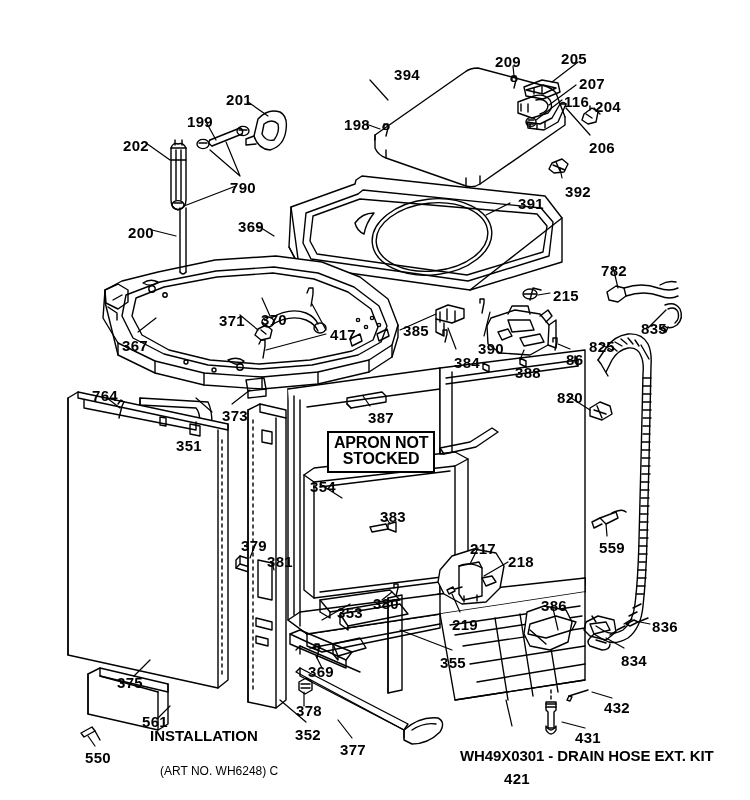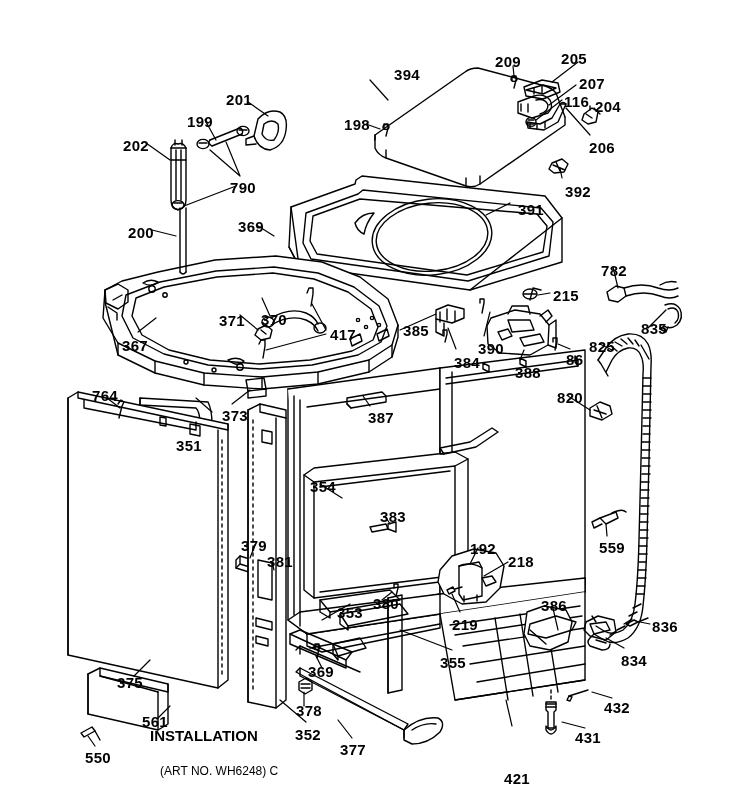--- a/index.html
+++ b/index.html
@@ -498,39 +498,44 @@
         <path d="M600 344 L612 350"></path>
         <path d="M648 328 L666 310"></path>
         <path d="M568 396 L590 410"></path>
         <path d="M607 536 L606 524"></path>
         <path d="M624 648 L606 638"></path>
         <path d="M650 624 L640 622"></path>
       </g>
     </g>
   </svg>
 
+  <div id="apron-box">
+    <div>APRON NOT</div>
+    <div>STOCKED</div>
+  </div>
 
   <div class="note" id="install-text">INSTALLATION</div>
+  <div class="note" id="kit-text">WH49X0301 - DRAIN HOSE EXT. KIT</div>
   <div class="note" id="art-no-text">(ART NO. WH6248) C</div>
 
   <div id="callout-layer">
       <div class="cl" style="left: 566px; top: 352px;">86</div>
       <div class="cl" style="left: 344px; top: 117px;">198</div>
       <div class="cl" style="left: 187px; top: 114px;">199</div>
       <div class="cl" style="left: 128px; top: 225px;">200</div>
       <div class="cl" style="left: 226px; top: 92px;">201</div>
       <div class="cl" style="left: 123px; top: 138px;">202</div>
       <div class="cl" style="left: 595px; top: 99px;">204</div>
       <div class="cl" style="left: 561px; top: 51px;">205</div>
       <div class="cl" style="left: 589px; top: 140px;">206</div>
       <div class="cl" style="left: 579px; top: 76px;">207</div>
       <div class="cl" style="left: 564px; top: 94px;">116</div>
       <div class="cl" style="left: 495px; top: 54px;">209</div>
       <div class="cl" style="left: 553px; top: 288px;">215</div>
-      <div class="cl" style="left: 470px; top: 541px;">192</div>
+      <div class="cl" style="left: 470px; top: 541px;">217</div>
       <div class="cl" style="left: 508px; top: 554px;">218</div>
       <div class="cl" style="left: 452px; top: 617px;">219</div>
       <div class="cl" style="left: 176px; top: 394px; margin-top: 44px;">351</div>
       <div class="cl" style="left: 295px; top: 727px;">352</div>
       <div class="cl" style="left: 337px; top: 605px;">353</div>
       <div class="cl" style="left: 310px; top: 479px;">354</div>
       <div class="cl" style="left: 440px; top: 655px;">355</div>
       <div class="cl" style="left: 122px; top: 338px;">367</div>
       <div class="cl" style="left: 238px; top: 219px;">369</div>
       <div class="cl" style="left: 308px; top: 664px;">369</div>
@@ -543,21 +548,21 @@
       <div class="cl" style="left: 241px; top: 538px;">379</div>
       <div class="cl" style="left: 373px; top: 596px;">380</div>
       <div class="cl" style="left: 267px; top: 554px;">381</div>
       <div class="cl" style="left: 380px; top: 509px;">383</div>
       <div class="cl" style="left: 454px; top: 355px;">384</div>
       <div class="cl" style="left: 403px; top: 323px;">385</div>
       <div class="cl" style="left: 541px; top: 598px;">386</div>
       <div class="cl" style="left: 368px; top: 410px;">387</div>
       <div class="cl" style="left: 515px; top: 365px;">388</div>
       <div class="cl" style="left: 478px; top: 341px;">390</div>
-      <div class="cl" style="left: 518px; top: 202px;">391</div>
+      <div class="cl" style="left: 518px; top: 196px;">391</div>
       <div class="cl" style="left: 565px; top: 184px;">392</div>
       <div class="cl" style="left: 394px; top: 67px;">394</div>
       <div class="cl" style="left: 330px; top: 327px;">417</div>
       <div class="cl" style="left: 504px; top: 731px; margin-top: 40px;">421</div>
       <div class="cl" style="left: 575px; top: 730px;">431</div>
       <div class="cl" style="left: 604px; top: 700px;">432</div>
       <div class="cl" style="left: 85px; top: 750px;">550</div>
       <div class="cl" style="left: 599px; top: 540px;">559</div>
       <div class="cl" style="left: 142px; top: 714px;">561</div>
       <div class="cl" style="left: 92px; top: 388px;">764</div>

